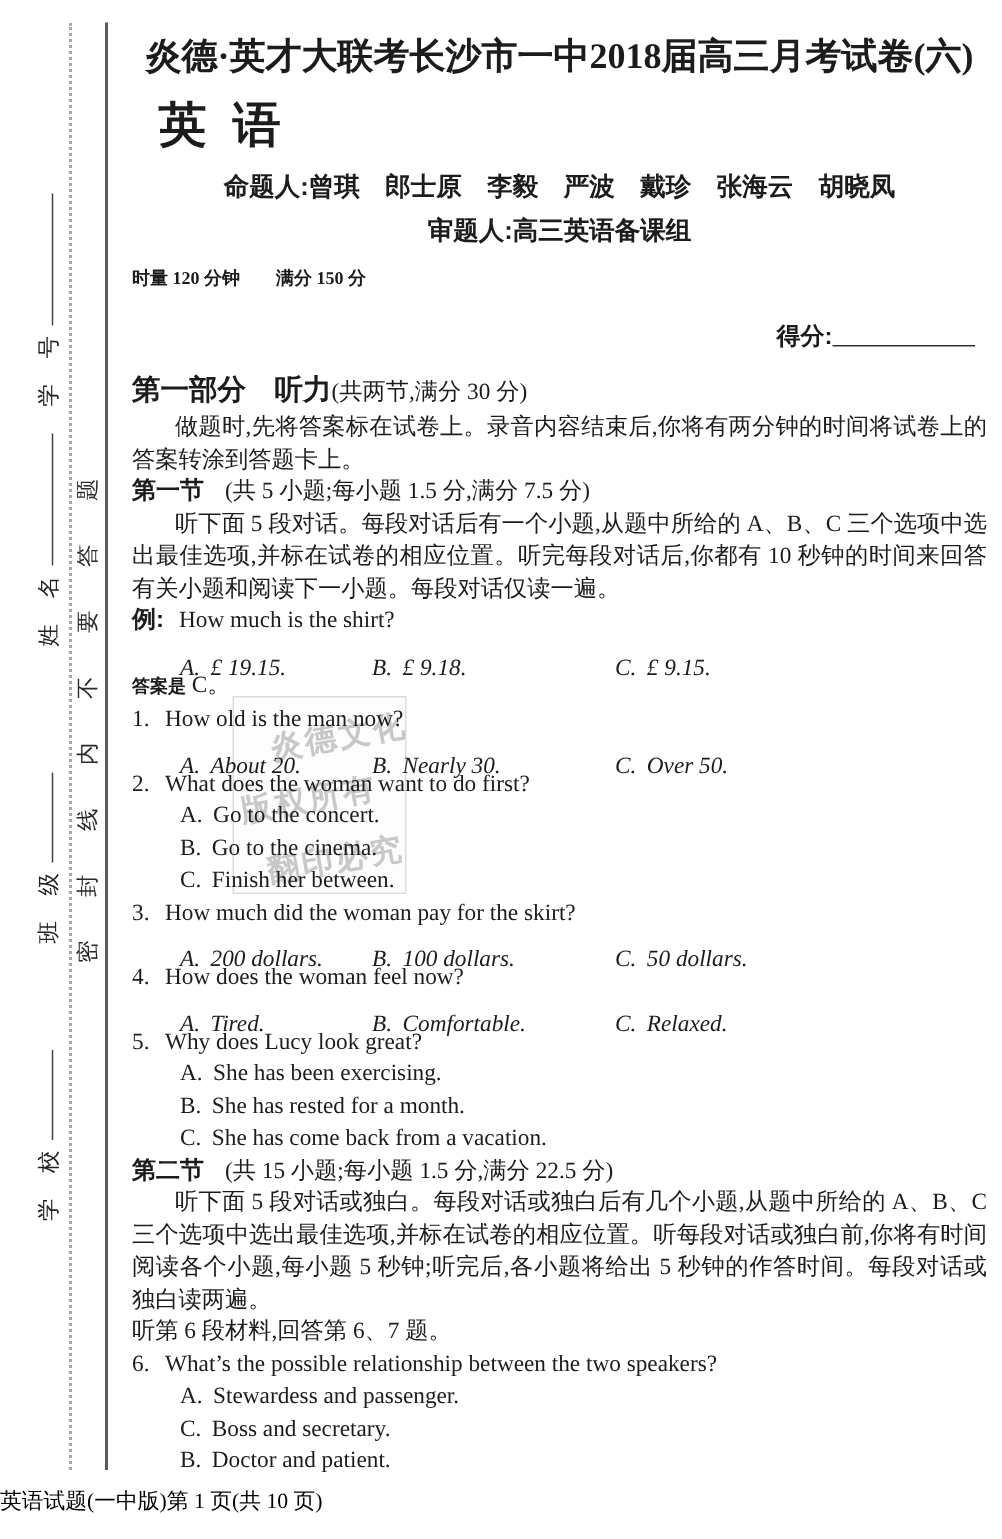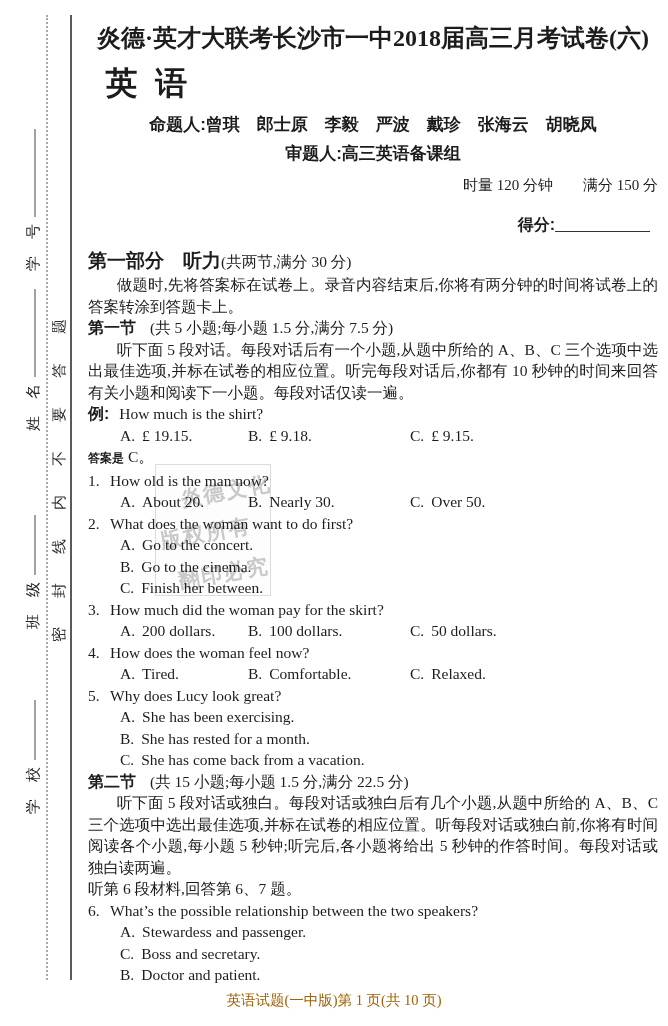--- a/index.html
+++ b/index.html
@@ -45,49 +45,49 @@
   
   .content{position:absolute;left:88px;top:12px;width:570px;z-index:2;
     font-size:15.5px;line-height:21.5px;}
   .exam-title{font-size:24px;font-weight:bold;text-align:center;line-height:32px;
     margin:10px 0 0 0;white-space:nowrap;}
   .subject{font-size:32px;font-weight:bold;text-align:left;line-height:42px;
     margin:8px 0 0 0;letter-spacing:0.55em;text-indent:0.55em;}
   .setters,.reviewers{font-size:17px;font-weight:bold;text-align:center;line-height:24px;margin:0;}
   .setters{margin-top:9px;}
   .reviewers{margin-top:5px;}
-  .time-line{font-size:15px;text-align:right;line-height:22px;margin:8px 0 0 0;}
+  .time-line{font-size:12px;text-align:left;line-height:22px;margin:8px 0 0 0;font-weight:bold;}
   .score-row{text-align:right;margin-top:17px;line-height:24px;padding-right:8px;
     font-size:16px;font-weight:bold;}
   .score-row .score-blank{display:inline-block;width:95px;border-bottom:1.5px solid #333;
     vertical-align:-2px;}
 
   .part-heading{margin-top:12px;line-height:24px;}
   .part-heading .h-bold{font-size:19px;font-weight:bold;}
   .sec-heading{line-height:21.5px;}
   .sec-heading .h-bold{font-size:16px;font-weight:bold;margin-right:14px;}
   .para{margin:0;text-align:justify;text-indent:1.85em;}
   .plain-line{margin:0;}
 
   .q-line{line-height:21.5px;}
   .q-num{display:inline-block;min-width:16px;margin-right:6px;}
   .ex-label{font-weight:bold;margin-right:10px;font-size:16px;
     font-family:"Liberation Sans","DejaVu Sans",sans-serif;}
   .ans-bold{font-weight:bold;font-size:12px;
     font-family:"Liberation Sans","DejaVu Sans",sans-serif;}
   .opt-row{position:relative;height:21.5px;line-height:21.5px;}
-  .opt{position:absolute;top:0;white-space:nowrap;}
+  .opt{position:absolute;top:10px;white-space:nowrap;font-style:italic;}
   .opt-a{left:32px;}
   .opt-b{left:160px;}
   .opt-c{left:322px;}
   .opt-key{margin-right:7px;}
   .opt-stacked{padding-left:32px;line-height:21.5px;}
 
-  .page-footer{position:absolute;left:0;right:0;top:991px;text-align:center;
-    font-size:14.5px;color:#a16207;z-index:2;}
+  .page-footer{position:absolute;left:0;right:0;top:991px;text-align:left;
+    font-size:14.5px;color:#000000;z-index:2;}
 </style>
 </head>
 <body>
 
 <div class="seal-area">
   <div class="dotted-line"></div>
   <div class="solid-line"></div>
 
   <div class="v-label" style="top:200px;">
     <span>学　号</span><span class="blank blank-long"></span>

